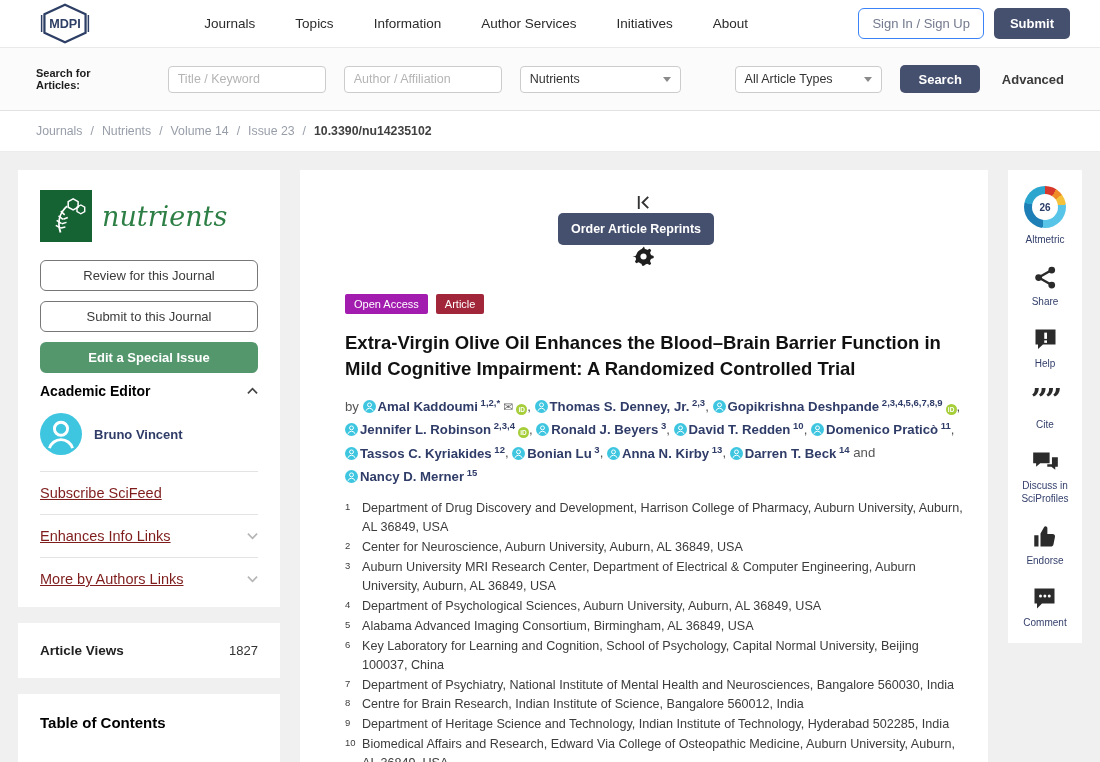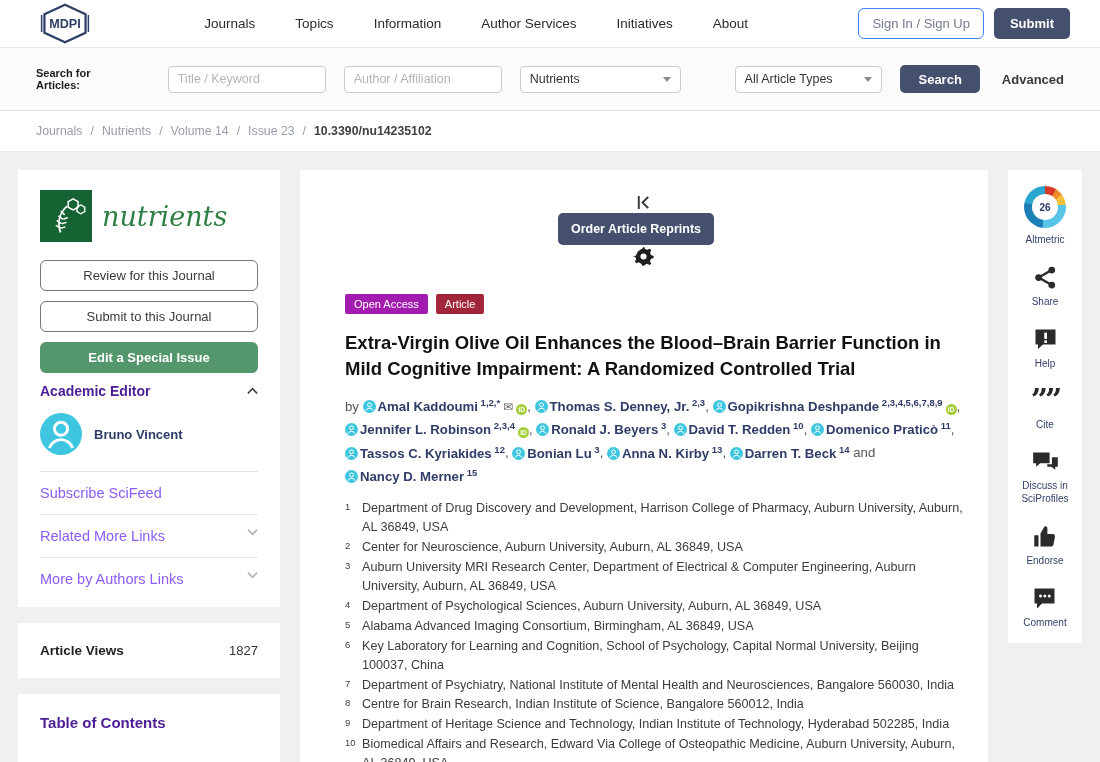--- a/index.html
+++ b/index.html
@@ -55,26 +55,26 @@
     display:flex; align-items:center; justify-content:center; }
   .journal-wordmark { font-family:"DejaVu Serif", serif; font-style:italic;
     font-size:27px; color:var(--wordmark_green); }
   .side-btn { width:100%; height:31px; border-radius:6px; font-size:13px;
     margin-bottom:10px; cursor:pointer; font-family:inherit; display:block; }
   .side-btn.outline { background:#fff; border:1px solid #777; color:#3a3a3a; }
   .side-btn.green { background:var(--green_button); border:none; color:#fff;
     font-weight:bold; }
   .menu-title { font-size:20px; font-weight:800; color:#111; margin:16px 0 18px; }
   .menu-row { display:flex; align-items:center; justify-content:space-between;
-    font-size:14px; font-weight:bold; color:#4c1d95; cursor:pointer; }
+    font-size:14px; font-weight:bold; color:#000000; cursor:pointer; }
   .editor-row { display:flex; align-items:center; gap:12px; margin:14px 0 16px; }
   .editor-name { font-size:13px; font-weight:bold; color:var(--navy); cursor:pointer; }
   .side-divider { border-top:1px solid #e3e3e3; margin:13px 0; }
-  .side-link { display:flex; align-items:flex-start; justify-content:space-between;
-    font-size:14.5px; color:#8b5cf6; cursor:pointer; }
+  .side-link { display:flex; align-items:center; justify-content:space-between;
+    font-size:14.5px; color:#7f1d1d; cursor:pointer;text-decoration:underline; }
   .views-card { margin-top:16px; display:flex; justify-content:space-between;
     align-items:center; }
   .views-label { font-size:13.5px; font-weight:bold; color:#222; }
   .views-count { font-size:13px; color:#333; }
   .toc-card { margin-top:16px; height:80px; }
 
   
   .main-card { flex:1; min-height:620px; padding:22px 22px 30px 20px; }
   .toolbar { display:flex; align-items:center; margin-bottom:26px;flex-direction:column; }
   .toolbar .spacer { flex:1; }
@@ -208,21 +208,21 @@
         </svg>
         <span class="editor-name">Bruno Vincent</span>
       </div>
       <div id="sidebar-links">
           <div class="side-divider"></div>
           <div class="side-link">
             <span>Subscribe SciFeed</span>
           </div>
           <div class="side-divider"></div>
           <div class="side-link">
-            <span>Related More Links</span>
+            <span>Enhances Info Links</span>
             <svg viewBox="0 0 12 8" width="11" height="8">
               <path d="M1 1.5L6 6.5 11 1.5" stroke="#b5b5b5" stroke-width="1.8" fill="none"></path>
             </svg>
           </div>
           <div class="side-divider"></div>
           <div class="side-link">
             <span>More by Authors Links</span>
             <svg viewBox="0 0 12 8" width="11" height="8">
               <path d="M1 1.5L6 6.5 11 1.5" stroke="#b5b5b5" stroke-width="1.8" fill="none"></path>
             </svg>

